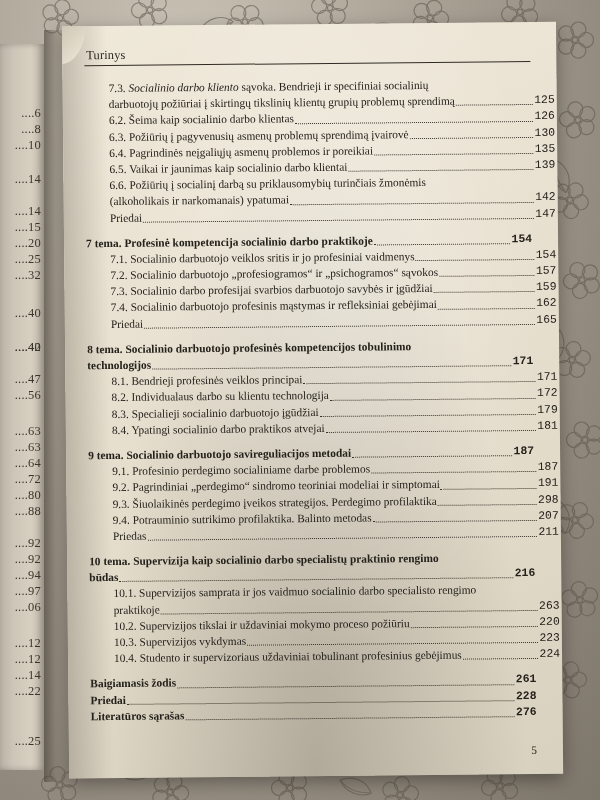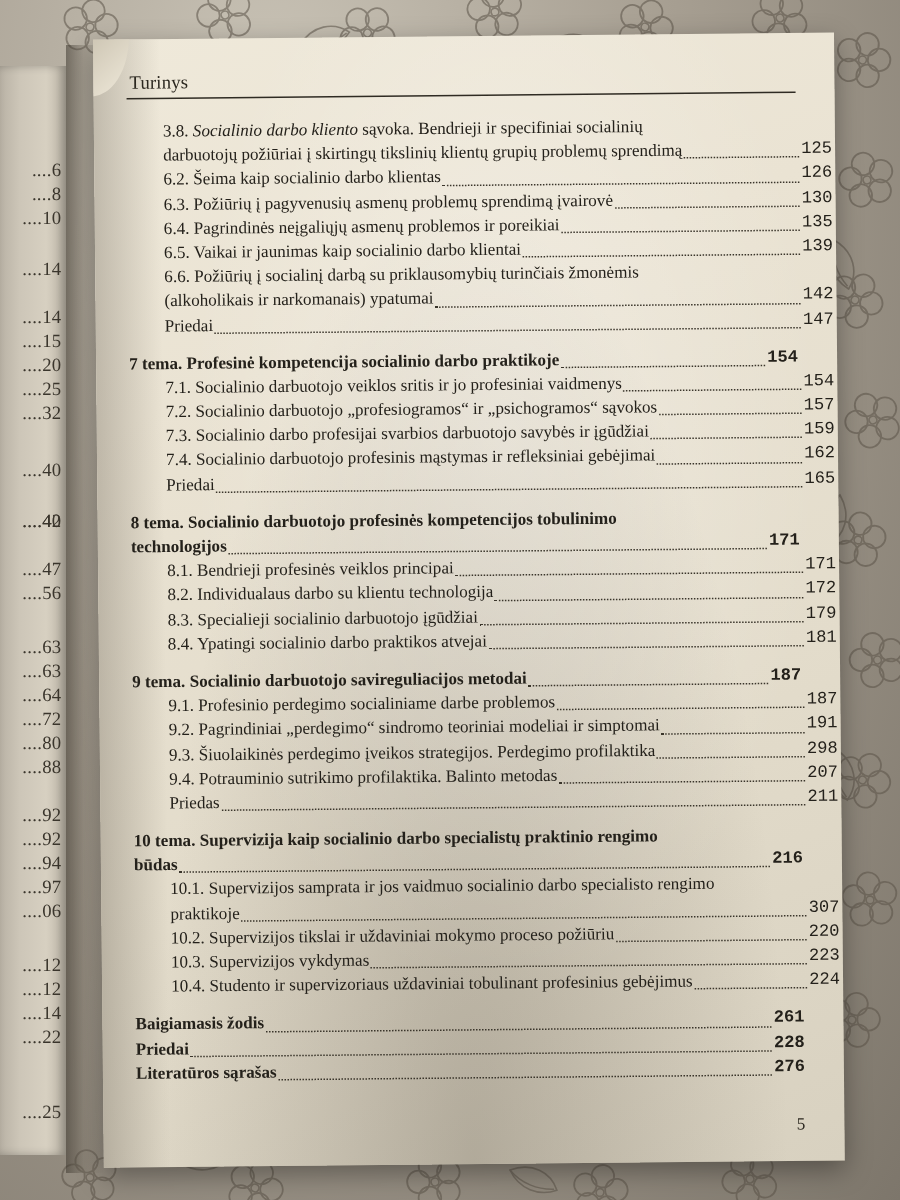--- a/index.html
+++ b/index.html
@@ -201,21 +201,21 @@
 <div id="page">
   <div class="grain"></div>
   <div class="curl"></div>
 
   <div class="content">
     <div class="running-head">Turinys</div>
     <div class="rule"></div>
 
     <div class="toc" id="toc-root">
         <div class="entry lvl2 nodots">
-          <span class="txt"><span>3.8. </span><i>Socialinio darbo kliento</i><span> sąvoka. Bendrieji ir specifiniai socialinių</span></span>
+          <span class="txt"><span>7.3. </span><i>Socialinio darbo kliento</i><span> sąvoka. Bendrieji ir specifiniai socialinių</span></span>
           <span class="dots"></span>
           <span class="pg"></span>
         </div>
         <div class="entry wrapline">
           <span class="txt">darbuotojų požiūriai į skirtingų tikslinių klientų grupių problemų sprendimą</span>
           <span class="dots"></span>
           <span class="pg">125</span>
         </div>
         <div class="entry lvl2">
           <span class="txt">6.2. Šeima kaip socialinio darbo klientas</span>
@@ -357,21 +357,21 @@
           <span class="pg">216</span>
         </div>
         <div class="entry lvl2 nodots">
           <span class="txt">10.1. Supervizijos samprata ir jos vaidmuo socialinio darbo specialisto rengimo</span>
           <span class="dots"></span>
           <span class="pg"></span>
         </div>
         <div class="entry wrapline">
           <span class="txt">praktikoje</span>
           <span class="dots"></span>
-          <span class="pg">307</span>
+          <span class="pg">263</span>
         </div>
         <div class="entry lvl2">
           <span class="txt">10.2. Supervizijos tikslai ir uždaviniai mokymo proceso požiūriu</span>
           <span class="dots"></span>
           <span class="pg">220</span>
         </div>
         <div class="entry lvl2">
           <span class="txt">10.3. Supervizijos vykdymas</span>
           <span class="dots"></span>
           <span class="pg">223</span>

